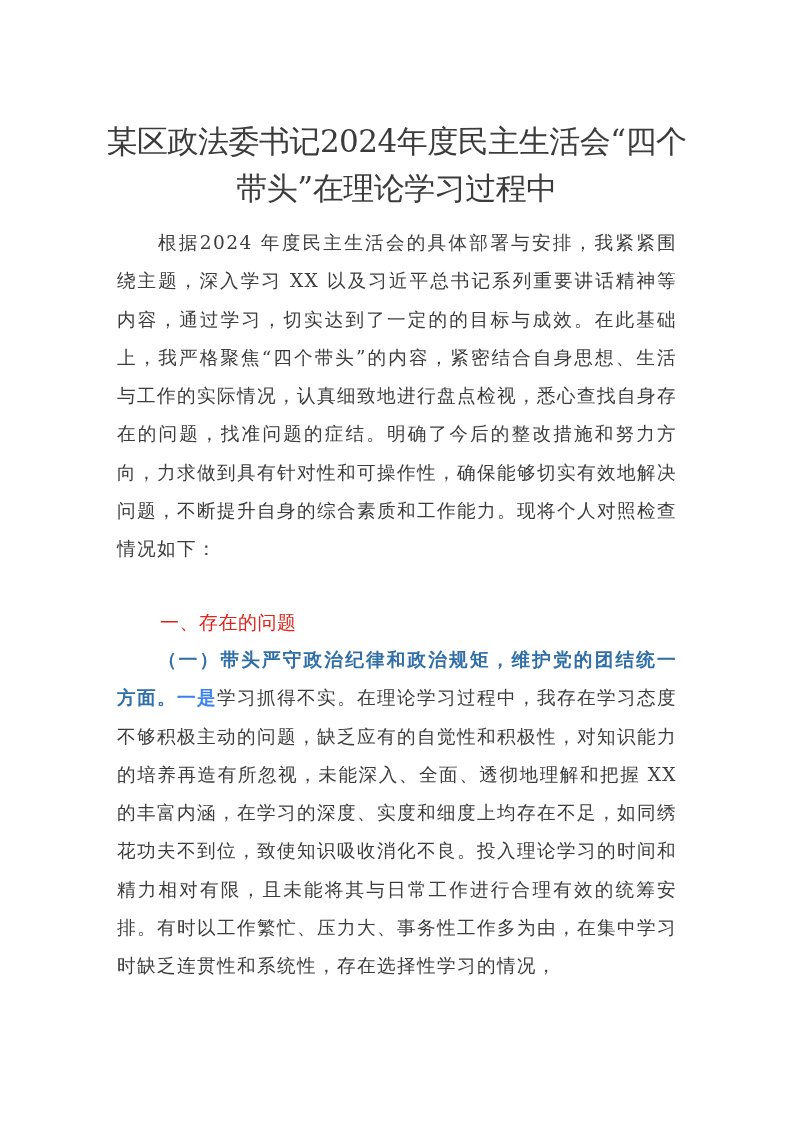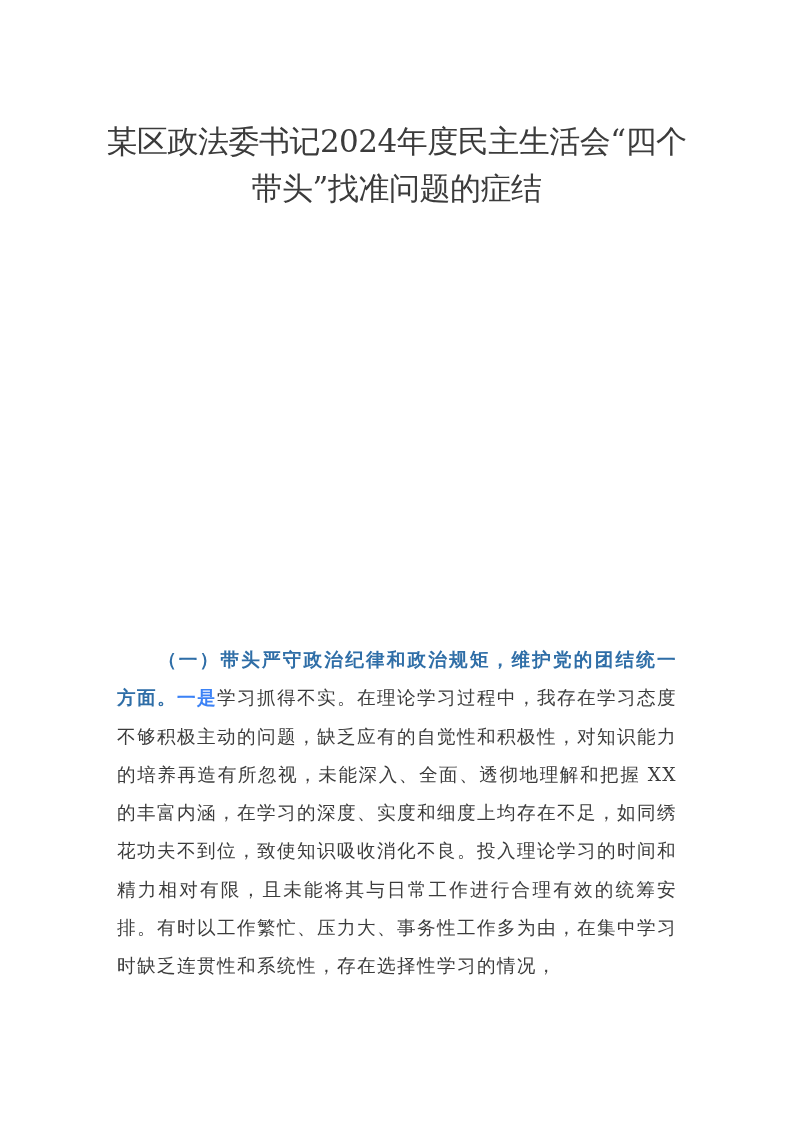--- a/index.html
+++ b/index.html
@@ -62,19 +62,21 @@
       font-weight: bold;
     }
     .bold { font-weight: bold; color: #3b82f6; }
   </style>
 </head>
 <body>
 
 <div class="page">
   <div class="title">
     <div>某区政法委书记2024年度民主生活会“四个</div>
-    <div>带头”找准问题的症结</div>
+    <div>带头”在理论学习过程中</div>
   </div>
 
+  <div class="body-text p1 indent">根据2024 年度民主生活会的具体部署与安排，我紧紧围绕主题，深入学习 XX 以及习近平总书记系列重要讲话精神等内容，通过学习，切实达到了一定的的目标与成效。在此基础上，我严格聚焦“四个带头”的内容，紧密结合自身思想、生活与工作的实际情况，认真细致地进行盘点检视，悉心查找自身存在的问题，找准问题的症结。明确了今后的整改措施和努力方向，力求做到具有针对性和可操作性，确保能够切实有效地解决问题，不断提升自身的综合素质和工作能力。现将个人对照检查情况如下：</div>
 
+  <div class="heading-red">一、存在的问题</div>
 
   <div class="body-text p2 indent"><span class="blue">（一）带头严守政治纪律和政治规矩，维护党的团结统一方面。</span><span class="bold">一是</span><span>学习抓得不实。在理论学习过程中，我存在学习态度不够积极主动的问题，缺乏应有的自觉性和积极性，对知识能力的培养再造有所忽视，未能深入、全面、透彻地理解和把握 XX 的丰富内涵，在学习的深度、实度和细度上均存在不足，如同绣花功夫不到位，致使知识吸收消化不良。投入理论学习的时间和精力相对有限，且未能将其与日常工作进行合理有效的统筹安排。有时以工作繁忙、压力大、事务性工作多为由，在集中学习时缺乏连贯性和系统性，存在选择性学习的情况，</span></div>
 </div>
 
 </body></html>

